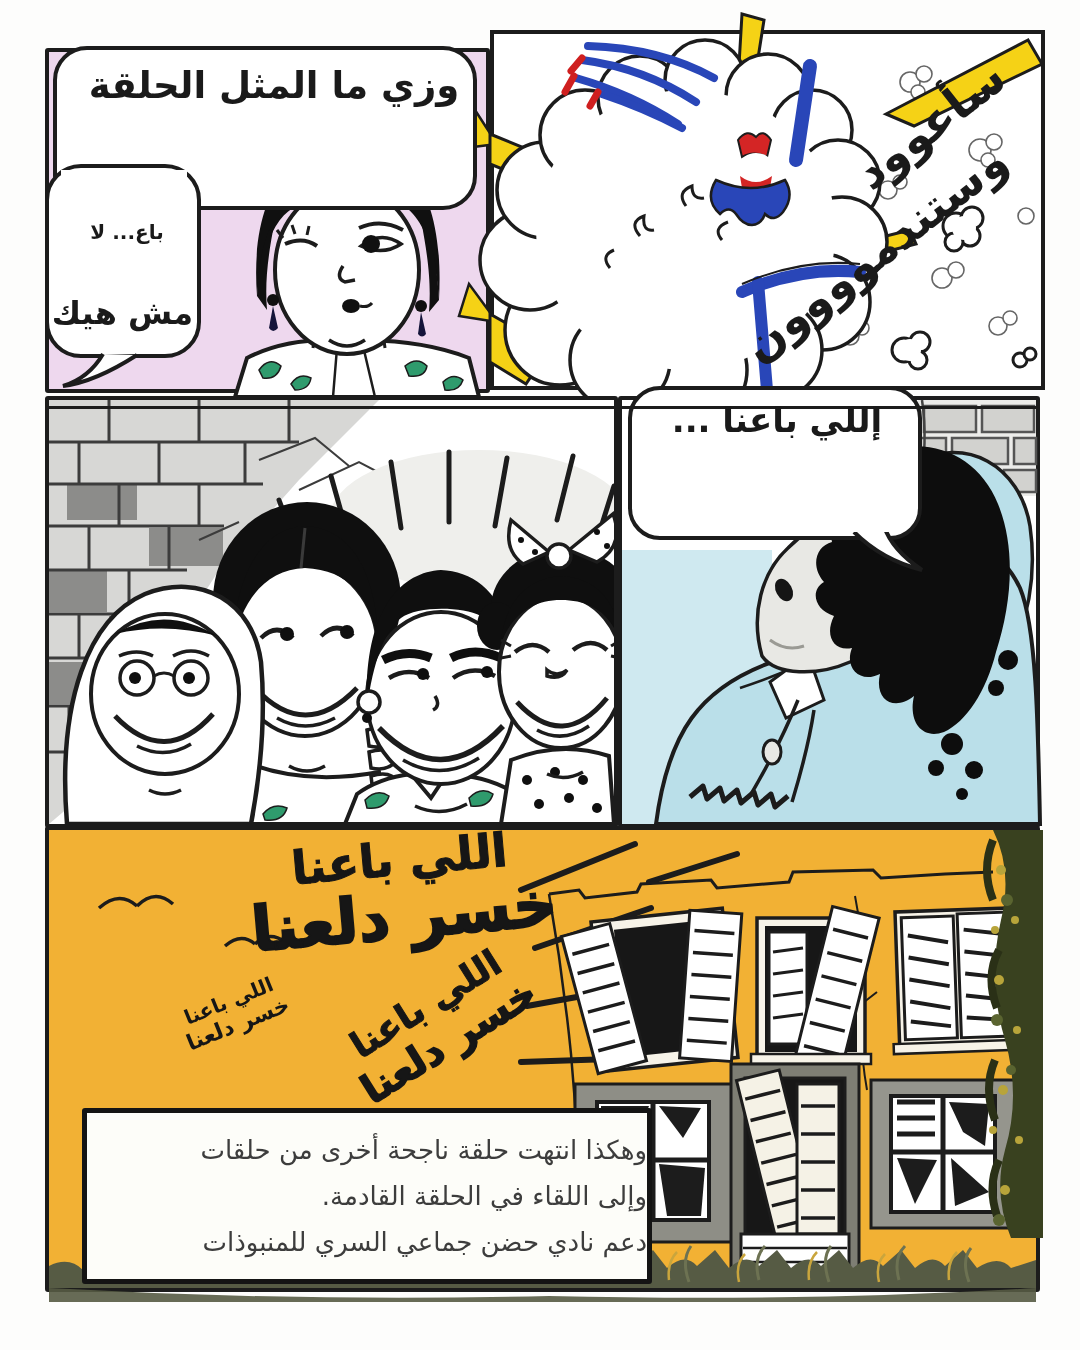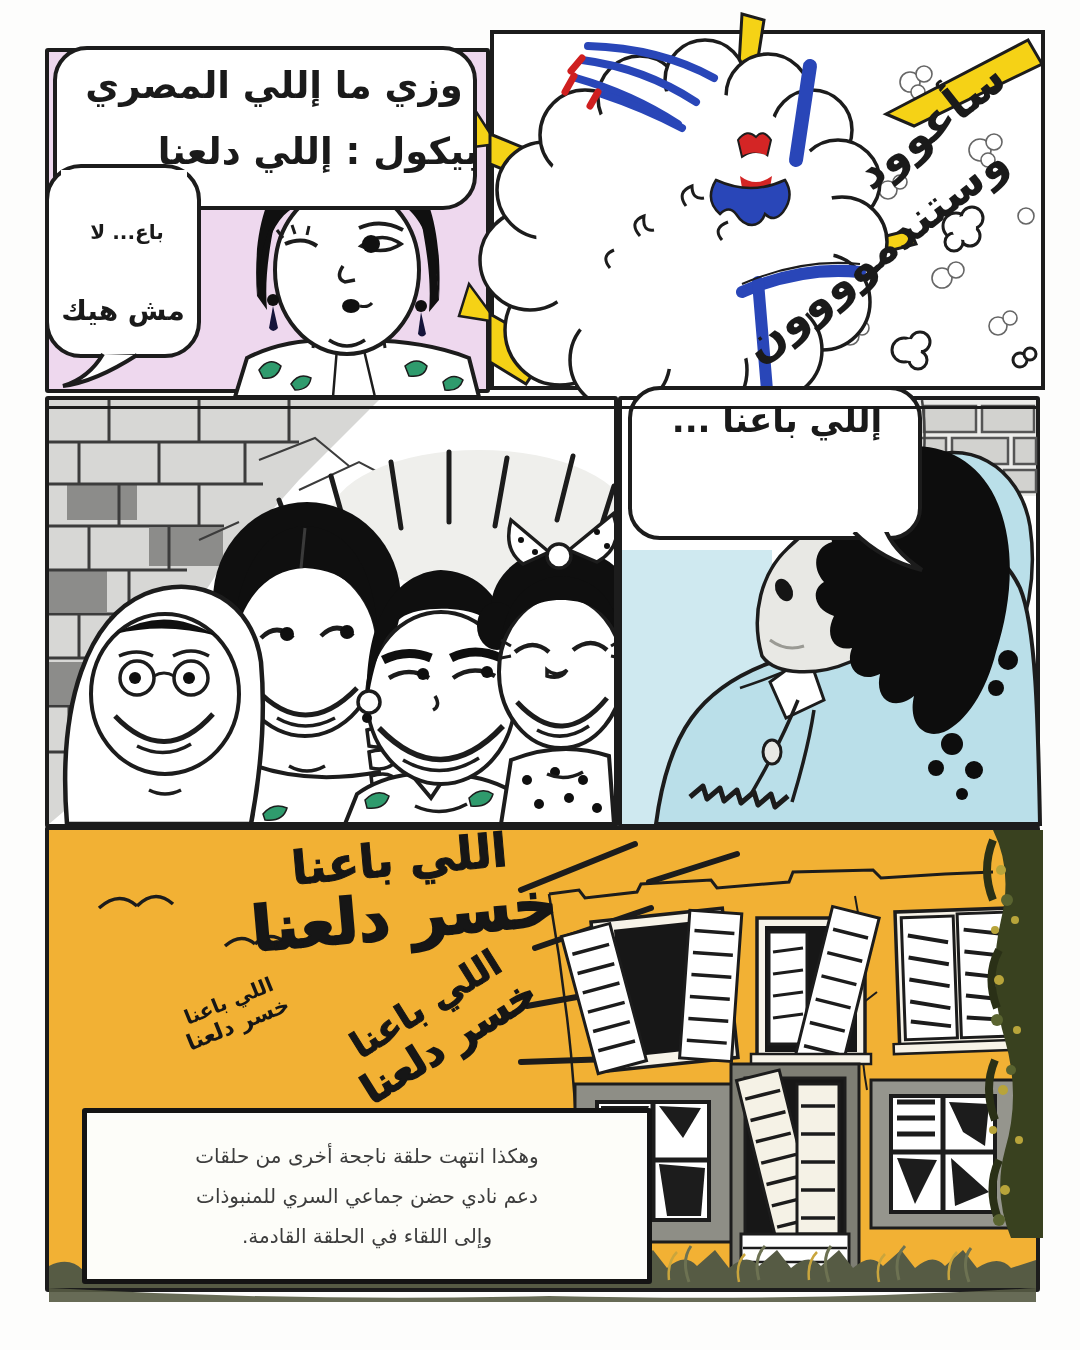--- a/index.html
+++ b/index.html
@@ -8,21 +8,21 @@
   .panel{position:absolute;box-sizing:border-box;}
   .bordered{border:4px solid #1c1c1c;border-radius:3px;}
   .abs{position:absolute;}
   .artext{direction:rtl;white-space:nowrap;color:#1a1a1a;text-align:center;}
   .bold{font-weight:bold;}
   svg{display:block;}
   
   #caption-box{position:absolute;left:33px;top:278px;width:560px;height:166px;
     background:#fdfdf9;border:5px solid #141414;border-radius:3px;
     display:flex;flex-direction:column;justify-content:center;gap:16px;z-index:6;}
-  #caption-box div{direction:rtl;text-align:center;font-size:20px;color:#3d3d3d;}
+  #caption-box div{direction:rtl;font-size:26px;color:#3d3d3d;}
   
   .chant{position:absolute;z-index:4;}
   .chant div{direction:rtl;text-align:center;font-weight:bold;color:#161616;}
   
   .line{position:absolute;z-index:5;}
 </style>
 </head>
 <body>
 
 <div id="page">
@@ -68,24 +68,23 @@
           </g>
       </g>
 
       <g>
         <rect x="10" y="0" width="420" height="160" rx="32" fill="#ffffff" stroke="#1c1c1c" stroke-width="4"></rect>
         <rect x="2" y="118" width="152" height="190" rx="34" fill="#ffffff" stroke="#1c1c1c" stroke-width="4"></rect>
         <rect x="16" y="122" width="126" height="48" fill="#ffffff"></rect>
         <path d="M58,306 Q44,330 18,338 Q50,334 92,307" fill="#ffffff" stroke="#1c1c1c" stroke-width="4"></path>
       </g>
     </svg>
-    <div class="line artext bold" style="left:30px;top:12px;width:390px;font-size:37px;">وزي ما إللي المصري</div>
-    <div class="line artext bold" style="left:120px;top:78px;width:310px;font-size:37px;">بيكول : إللي دلعنا</div>
+    <div class="line artext bold" style="left:30px;top:12px;width:390px;font-size:37px;">وزي ما المثل الحلقة</div>
     <div class="line artext bold" style="left:8px;top:168px;width:140px;font-size:20px;">باع... لا</div>
-    <div class="line artext bold" style="left:4px;top:242px;width:140px;font-size:28px;">مش هيك</div>
+    <div class="line artext bold" style="left:4px;top:242px;width:140px;font-size:32px;">مش هيك</div>
   </div>
 
   <div class="panel" style="left:490px;top:30px;width:555px;height:360px;">
     <svg width="555" height="360" viewBox="0 0 555 360" style="overflow:visible">
       <rect x="2" y="2" width="551" height="356" fill="#ffffff" stroke="#1c1c1c" stroke-width="4"></rect>
 
       <g stroke="#666" stroke-width="1.6" fill="#ffffff">
         <circle cx="420" cy="52" r="10"></circle>
           <circle cx="434" cy="44" r="8"></circle>
           <circle cx="428" cy="62" r="7"></circle>
@@ -537,18 +536,18 @@
       <div style="font-size:36px;-webkit-text-stroke:1px #161616;">اللي باعنا</div>
       <div style="font-size:40px;-webkit-text-stroke:1.5px #161616;">خسر دلعنا</div>
     </div>
     <div class="chant" style="left:130px;top:158px;transform:rotate(-22deg);">
       <div style="font-size:20px;">اللي باعنا</div>
       <div style="font-size:22px;">خسر دلعنا</div>
     </div>
 
     <div id="caption-box">
       <div>وهكذا انتهت حلقة ناجحة أخرى من حلقات</div>
+      <div>وإلى اللقاء في الحلقة القادمة.</div>
       <div>دعم نادي حضن جماعي السري للمنبوذات</div>
-      <div>وإلى اللقاء في الحلقة القادمة.</div>
     </div>
   </div>
 
 </div>
 
 </body></html>

